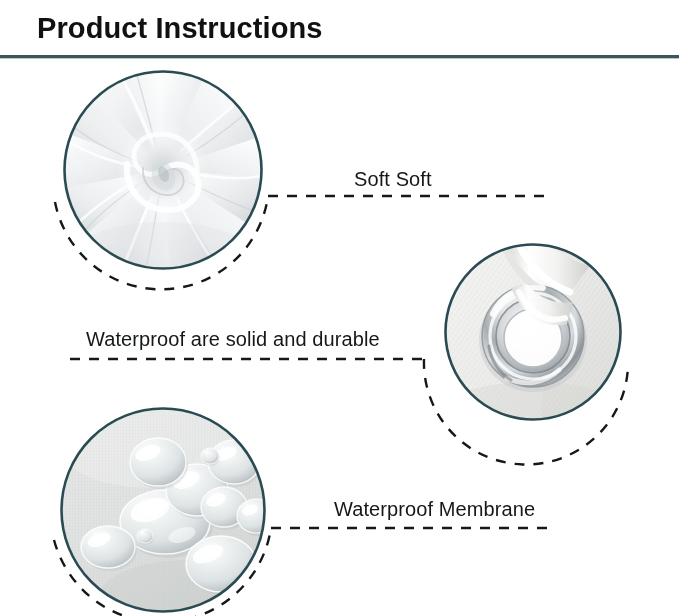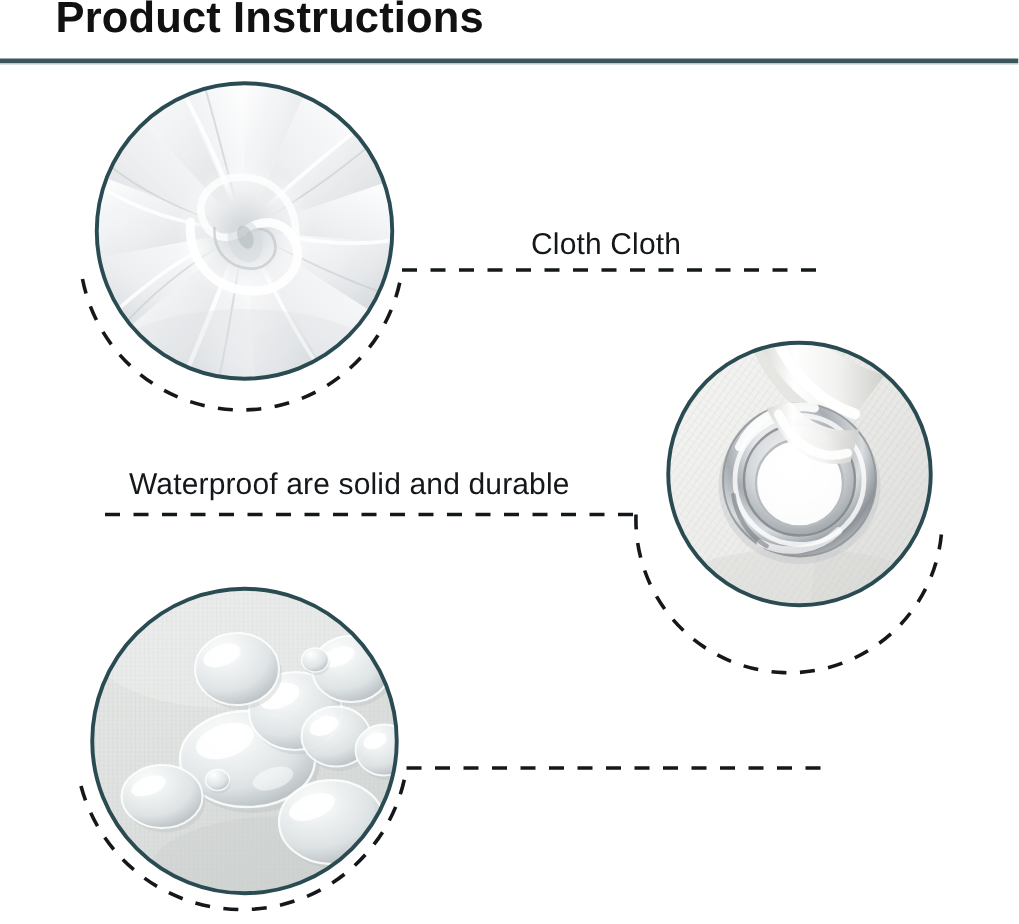--- a/index.html
+++ b/index.html
@@ -3,21 +3,21 @@
 <meta charset="utf-8">
 <style>
   html,body{margin:0;padding:0;}
   body{
     width:679px;height:616px;
     background:#ffffff;
     font-family:"Liberation Sans","DejaVu Sans",sans-serif;
     overflow:hidden;
     position:relative;
   }
-  #root{position:absolute;inset:0;}
+  #root{position:absolute;inset:0;margin-top:16px;}
 
   
   .title{
     position:absolute;
     left:37px; top:-4px;
     font-size:29px;
     font-weight:bold;
     letter-spacing:0.1px;
     color:#111111;
     white-space:nowrap;
@@ -302,18 +302,19 @@
         </g>
       </g>
       <circle cx="163" cy="494" r="101.5" fill="none" stroke="#2a4b52" stroke-width="2.6"></circle>
 
       <path d="M 54,524 A 111,111 0 0 0 271,512" fill="none" stroke="#14181a" stroke-width="2.4" stroke-dasharray="10 9" stroke-linecap="butt"></path>
     </g>
 
     <line x1="271" y1="512" x2="551" y2="512" stroke="#14181a" stroke-width="2.4" stroke-dasharray="10 9"></line>
   </svg>
 
-  <div class="label label-soft">Cloth Cloth</div>
+  <div class="label label-soft">Soft Soft</div>
 
   <div class="label label-button">Waterproof are solid and durable</div>
 
+  <div class="label label-water">Waterproof Membrane</div>
 
 </div>
 
 </body></html>

